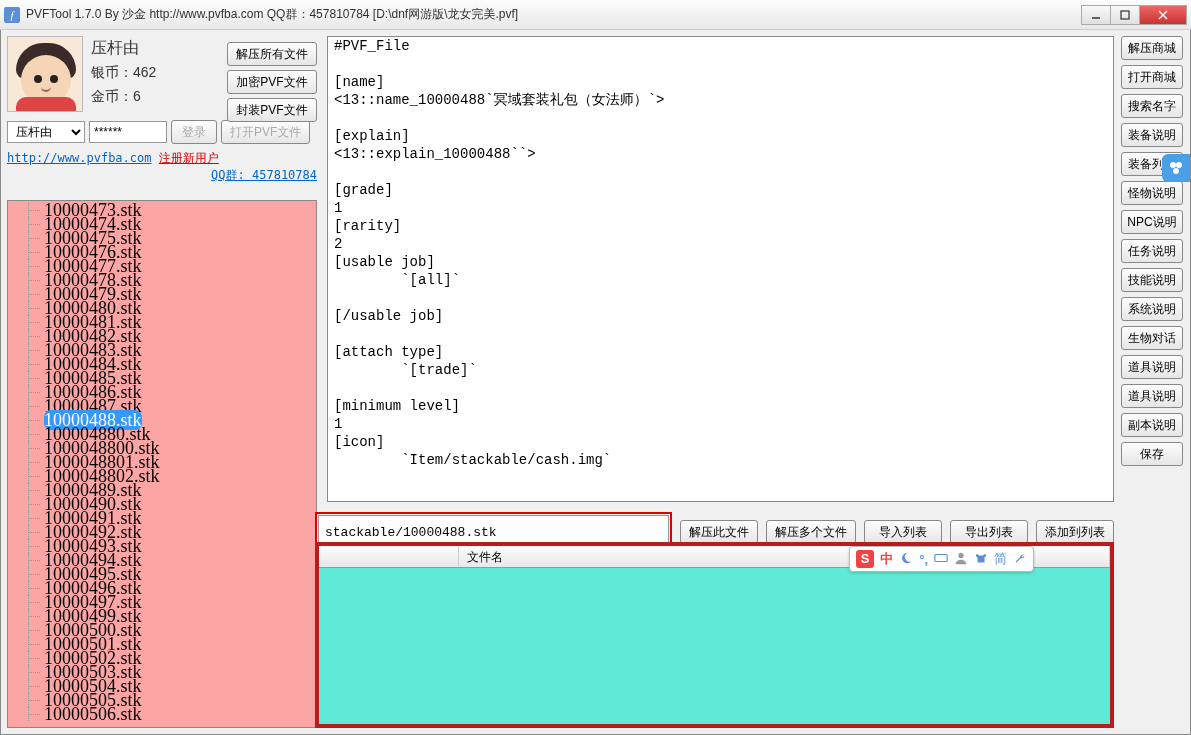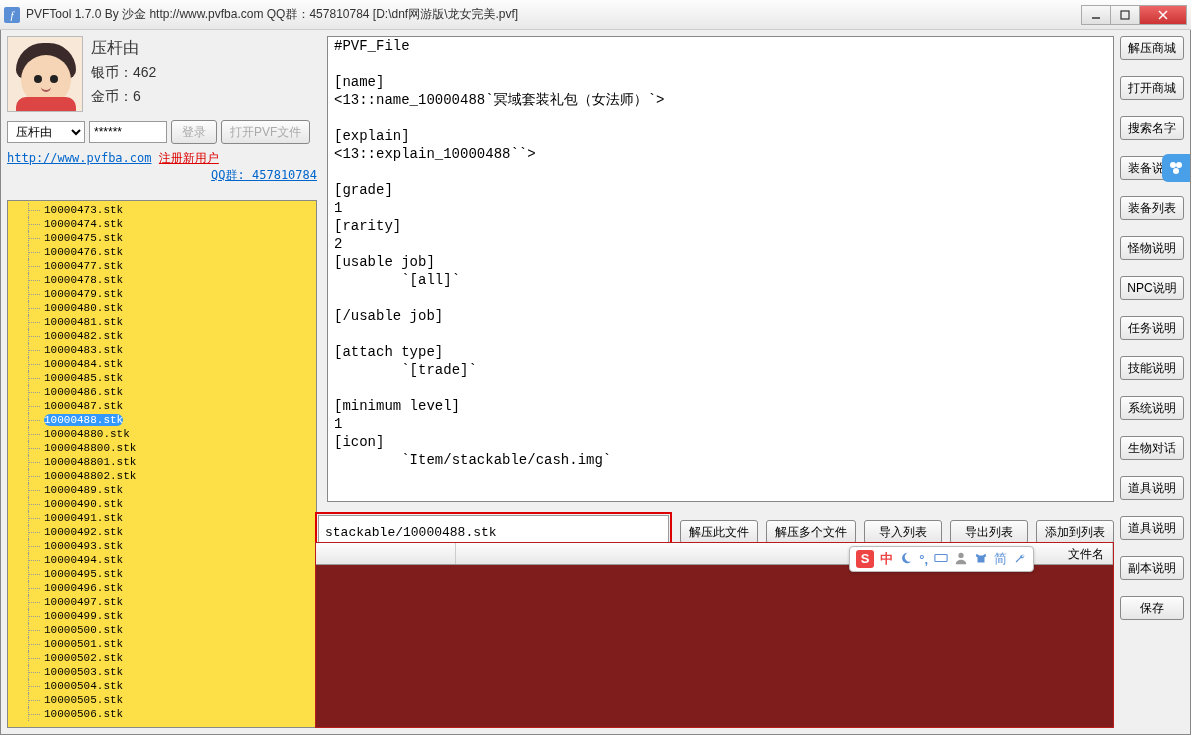--- a/index.html
+++ b/index.html
@@ -35,41 +35,41 @@
 .login-row { margin-top: 8px; display: flex; gap: 4px; align-items: center; }
 .login-row select, .login-row input { height: 22px; border: 1px solid #999; font-size: 12px; padding: 0 4px; background: #fff; }
 .login-row select { width: 78px; }
 .login-row input { width: 78px; }
 
 .link-row { margin-top: 6px; font-size: 12px; }
 .link-row a { color: #0066cc; text-decoration: underline; font-family: SimSun, monospace; }
 .link-row .reg { color: #d00; margin-left: 4px; }
 .link-row .qq { float: right; }
 
-.tree { position: absolute; top: 164px; left: 0; right: 0; bottom: 0; border: 1px solid #888; background: #fde047; overflow-y: scroll; font-family: Liberation Mono, monospace; font-size: 11px; line-height: 14px; padding: 2px 0; }
+.tree { position: absolute; top: 164px; left: 0; right: 0; bottom: 0; border: 1px solid #888; background: #fca5a5; overflow-y: scroll; font-family: Liberation Serif, serif; font-size: 18px; line-height: 14px; padding: 2px 0; }
 .tree-item { padding: 0 0 0 36px; position: relative; white-space: nowrap; cursor: default; }
 .tree-item::before { content: ""; position: absolute; left: 20px; top: 0; bottom: 0; border-left: 1px dotted #999; }
 .tree-item::after { content: ""; position: absolute; left: 20px; top: 7px; width: 12px; border-top: 1px dotted #999; }
 .tree-item.sel span { background: #3399ff; color: #fff; border-radius: 7px; }
 
 .mid-col { position: absolute; left: 326px; right: 76px; top: 6px; bottom: 6px; }
 .editor { position: absolute; left: 0; right: 0; top: 0; height: 466px; border: 1px solid #888; background: #fff; font-family: "Courier New", SimSun, monospace; font-size: 14px; line-height: 18px; padding: 0 6px; overflow-y: scroll; white-space: pre; color: #000; }
 
 .path-row { position: absolute; left: -12px; right: 0; top: 476px; display: flex; gap: 8px; align-items: center; }
 .path-input-wrap { flex: 1; border: 2px solid #d00; padding: 1px; }
 .path-input { width: 100%; height: 14px; border: 1px solid #999; font-family: Liberation Mono, monospace; font-size: 13px; padding: 16px 6px; }
 .path-row .btn { min-width: 78px; }
 
-.grid { position: absolute; left: -12px; right: 0; top: 506px; bottom: 0; border: 1px solid #b91c1c; background: #7f1d1d; text-align: right; }
+.grid { position: absolute; left: -12px; right: 0; top: 506px; bottom: 0; border: 4px solid #b91c1c; background: #5eead4; }
 .grid-hdr { height: 22px; background: linear-gradient(#fdfdfd,#e8e8e8); border-bottom: 1px solid #999; display: flex; }
 .grid-hdr .col { border-right: 1px solid #ccc; padding: 3px 8px; font-size: 12px; }
 .grid-hdr .col.blank { width: 140px; }
 .grid-hdr .col.fname { flex: 1; }
 
-.right-col { position: absolute; right: 6px; top: 6px; width: 64px; display: flex; flex-direction: column; gap: 16px; }
+.right-col { position: absolute; right: 6px; top: 6px; width: 64px; display: flex; flex-direction: column; gap: 5px; align-items: center; }
 .right-col .btn { min-width: 62px; padding: 0 2px; }
 
 .ime-bar { position: absolute; right: 80px; top: 510px; height: 26px; background: #fff; border: 1px solid #bbb; border-radius: 4px; display: flex; align-items: center; padding: 0 6px; gap: 6px; box-shadow: 0 1px 3px rgba(0,0,0,.2); font-size: 13px; }
 .ime-bar .s { width: 18px; height: 18px; background: #e44; color: #fff; border-radius: 3px; text-align: center; line-height: 18px; font-weight: bold; }
 .ime-bar span { color: #555; }
 .ime-bar .zh { color: #e44; font-weight: bold; }
 .ime-bar svg { width: 14px; height: 14px; }
 
 .float-badge { position: absolute; right: 0; top: 124px; width: 28px; height: 28px; background: #4aa0e8; border-radius: 6px 0 0 6px; display:flex; align-items:center; justify-content:center; }
 .float-badge svg { width:16px; height:16px; fill:#fff; }
@@ -114,20 +114,25 @@
           <div class="face"></div>
           <div class="eye l"></div>
           <div class="eye r"></div>
           <div class="mouth"></div>
           <div class="body"></div>
       </div>
       <div class="ulabels">
         <div class="uname">压杆由</div>
         <div>银币：462</div>
         <div>金币：6</div>
+      </div>
+      <div class="topbtns">
+        <button class="btn">解压所有文件</button>
+        <button class="btn">加密PVF文件</button>
+        <button class="btn">封装PVF文件</button>
       </div>
     </div>
 
     <div class="login-row">
       <select><option>压杆由</option></select>
       <input type="text" value="******" style="">
       <button class="btn" disabled="" style="min-width:46px">登录</button>
       <button class="btn" disabled="">打开PVF文件</button>
     </div>
 

